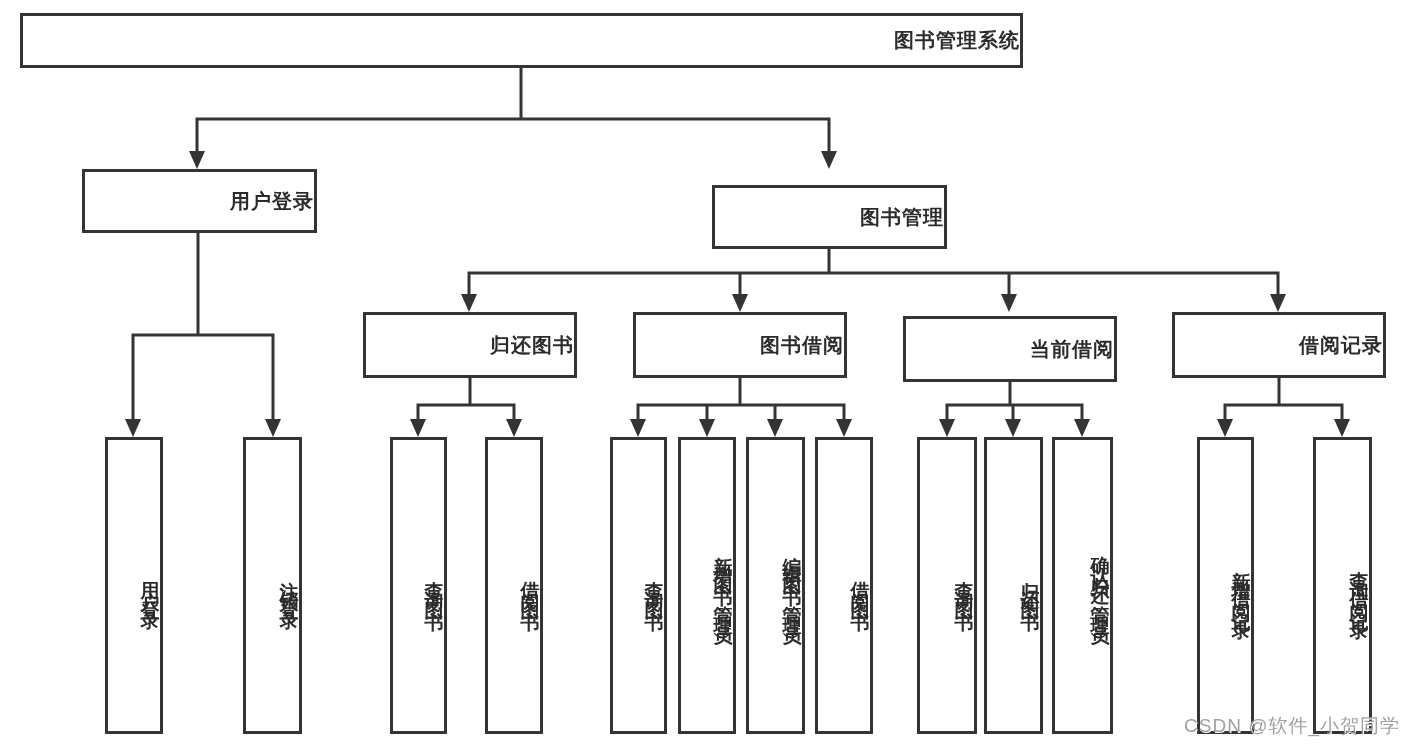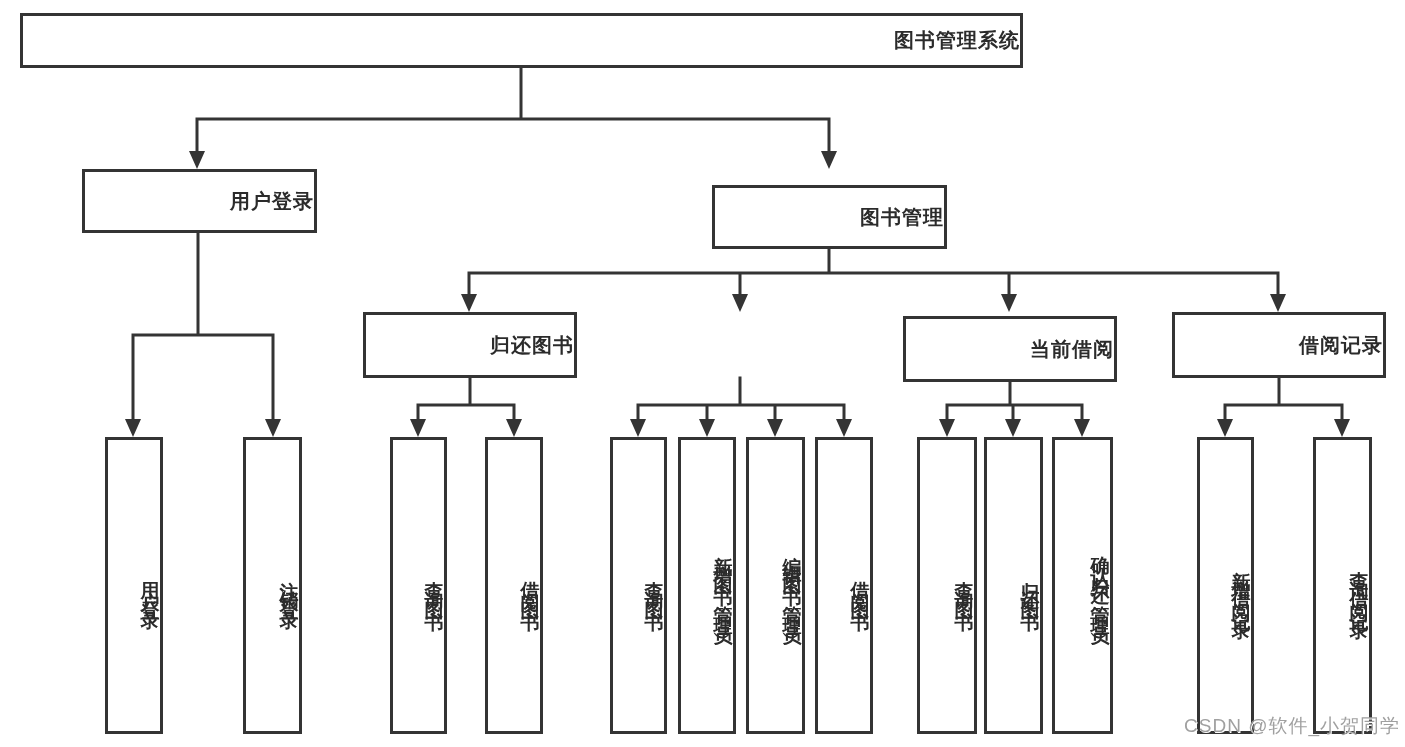--- a/index.html
+++ b/index.html
@@ -93,20 +93,23 @@
   <div class="box hbox" style="left:82px;top:169px;width:235px;height:64px">
     <span>用户登录</span>
   </div>
   <div class="box hbox" style="left:712px;top:185px;width:235px;height:64px">
     <span>图书管理</span>
   </div>
 
   <div class="box hbox" style="left:363px;top:312px;width:214px;height:66px">
     <span>归还图书</span>
   </div>
+  <div class="box hbox" style="left:633px;top:312px;width:214px;height:66px">
+    <span>图书借阅</span>
+  </div>
   <div class="box hbox" style="left:903px;top:316px;width:214px;height:66px">
     <span>当前借阅</span>
   </div>
   <div class="box hbox" style="left:1172px;top:312px;width:214px;height:66px">
     <span>借阅记录</span>
   </div>
 
   <div class="box vbox" style="left:105px;top:437px;width:58px;height:297px">
     <span class="vlabel">用户登录</span>
   </div>

